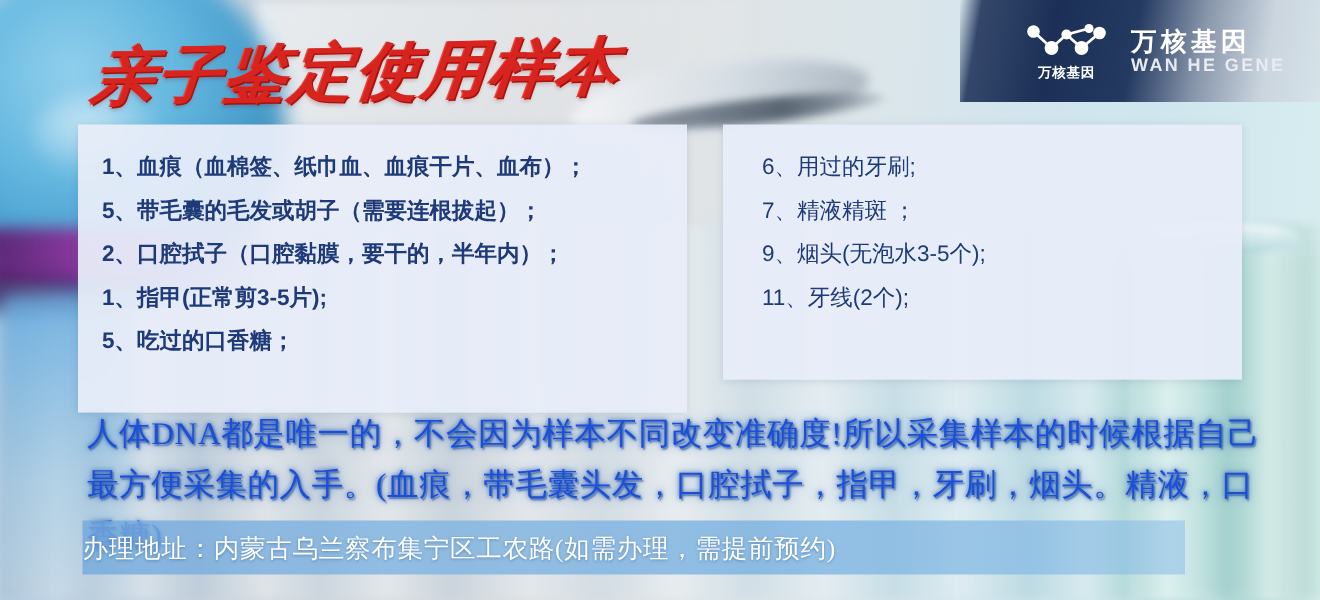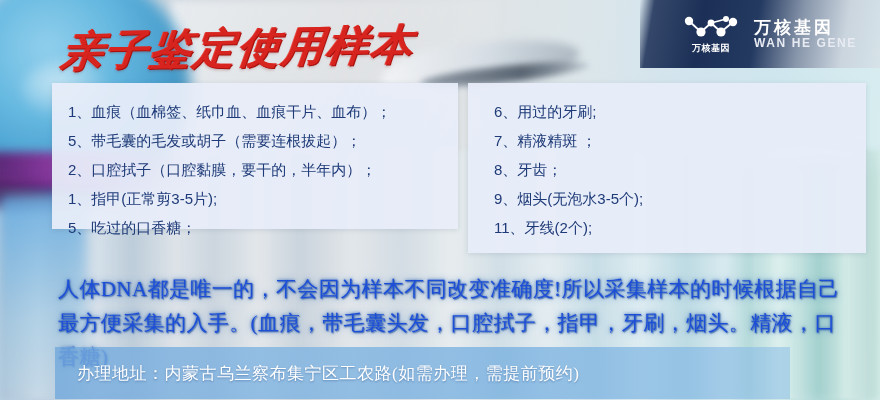--- a/index.html
+++ b/index.html
@@ -182,25 +182,26 @@
   .panel {
     position: absolute;
     background: rgba(232,237,249,.94);
     box-shadow: 0 1px 5px rgba(80,100,130,.18);
     box-sizing: border-box;
     color: #1e3a78;
     font-size: 15px;
     line-height: 29px;
   }
   .panel-left {
-    left: 52px; top: 83px; width: 406px; height: 146px;
+    left: 52px; top: 83px; width: 406px; height: 192px;
     padding: 14px 10px 0 16px;
+    font-weight: bold;
   }
   .panel-right {
-    left: 468px; top: 83px; width: 398px; height: 170px;
+    left: 482px; top: 83px; width: 346px; height: 170px;
     padding: 14px 10px 5px 26px;
   }
   .panel li {
     list-style: none;
     white-space: nowrap;
   }
   .panel ul { margin: 0; padding: 0; }
 
   
   .note {
@@ -213,29 +214,28 @@
     letter-spacing: .4px;
     text-shadow:
       0 0 3px rgba(40,90,170,.9),
       0 0 7px rgba(60,120,200,.65),
       1px 1px 1px rgba(30,70,140,.55);
   }
 
   
   .addr-bar {
     position: absolute; left: 55px; top: 347px;
-    width: 735px; height: 52px;
+    width: 735px; height: 36px;
     background: linear-gradient(90deg,
       rgba(116,170,220,.82) 0%,
       rgba(128,180,226,.80) 30%,
       rgba(120,176,224,.78) 62%,
       rgba(134,186,228,.72) 86%,
       rgba(146,194,230,.6) 100%);
     display: flex; align-items: center;
-    padding-left: 22px;
     box-sizing: border-box;
   }
   .addr-text {
     font-family: "Liberation Serif", "DejaVu Serif", serif;
     font-size: 17px;
     color: #ffffff;
     letter-spacing: .5px;
     white-space: nowrap;
     text-shadow: 0 1px 2px rgba(30,70,130,.45);
   }
@@ -297,21 +297,20 @@
       <li>2、口腔拭子（口腔黏膜，要干的，半年内）；</li>
       <li>1、指甲(正常剪3-5片);</li>
       <li>5、吃过的口香糖；</li>
     </ul>
   </div>
 
   <div class="panel panel-right">
     <ul>
       <li>6、用过的牙刷;</li>
       <li>7、精液精斑 ；</li>
-      <li>8、牙齿；</li>
       <li>9、烟头(无泡水3-5个);</li>
       <li>11、牙线(2个);</li>
     </ul>
   </div>
 
   <div class="note">人体DNA都是唯一的，不会因为样本不同改变准确度!所以采集样本的时候根据自己最方便采集的入手。(血痕，带毛囊头发，口腔拭子，指甲，牙刷，烟头。精液，口香糖)</div>
 
   <div class="addr-bar">
     <span class="addr-text">办理地址：内蒙古乌兰察布集宁区工农路(如需办理，需提前预约)</span>
   </div>

